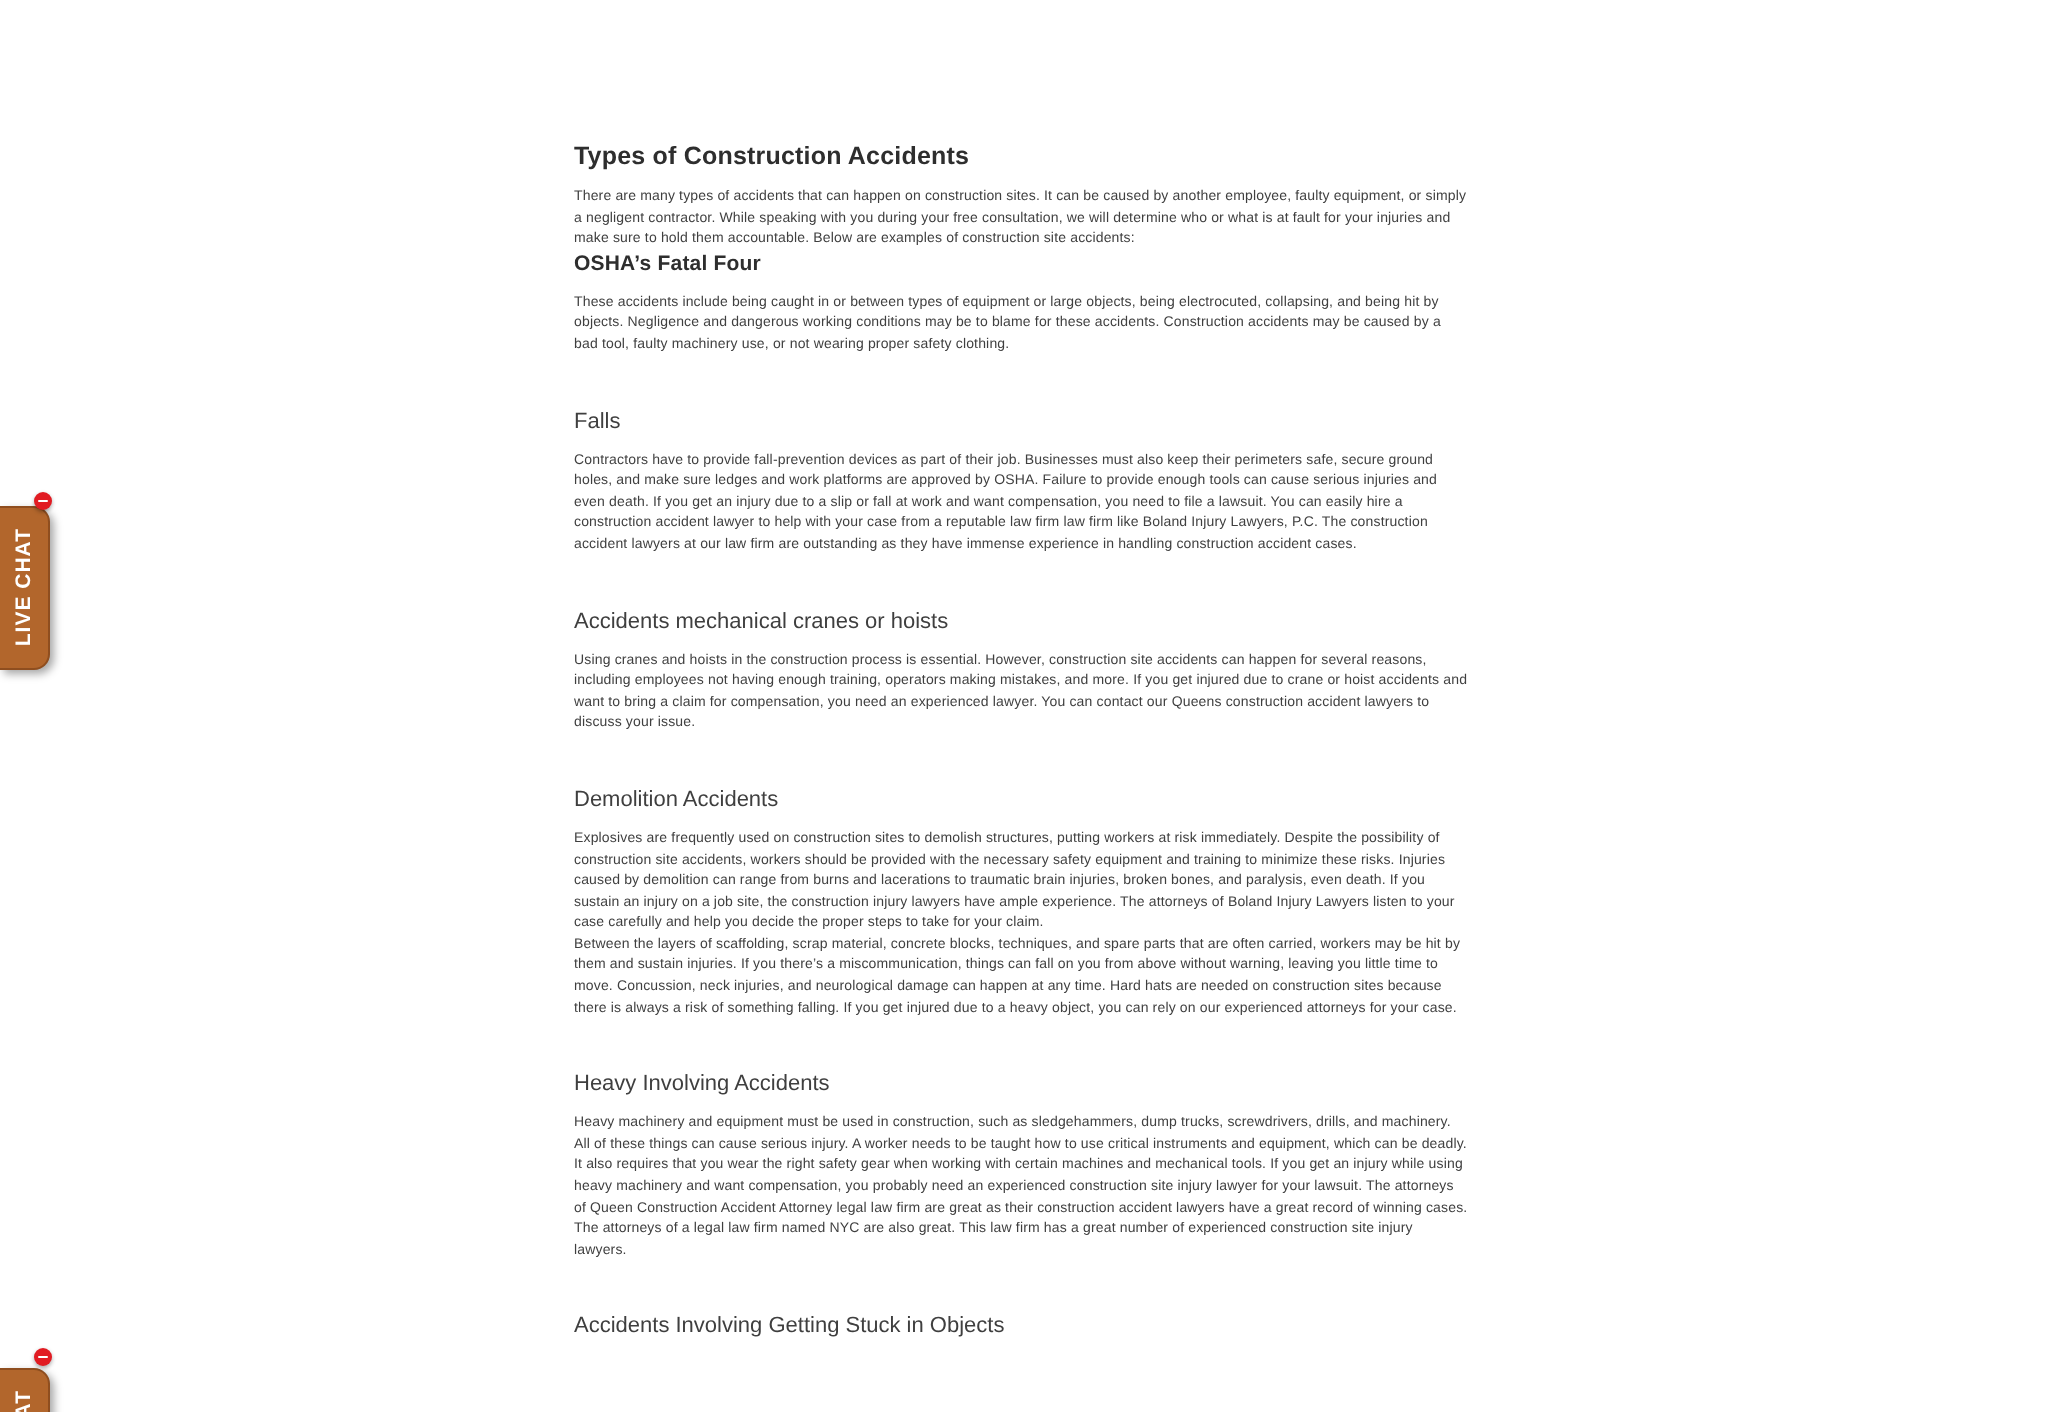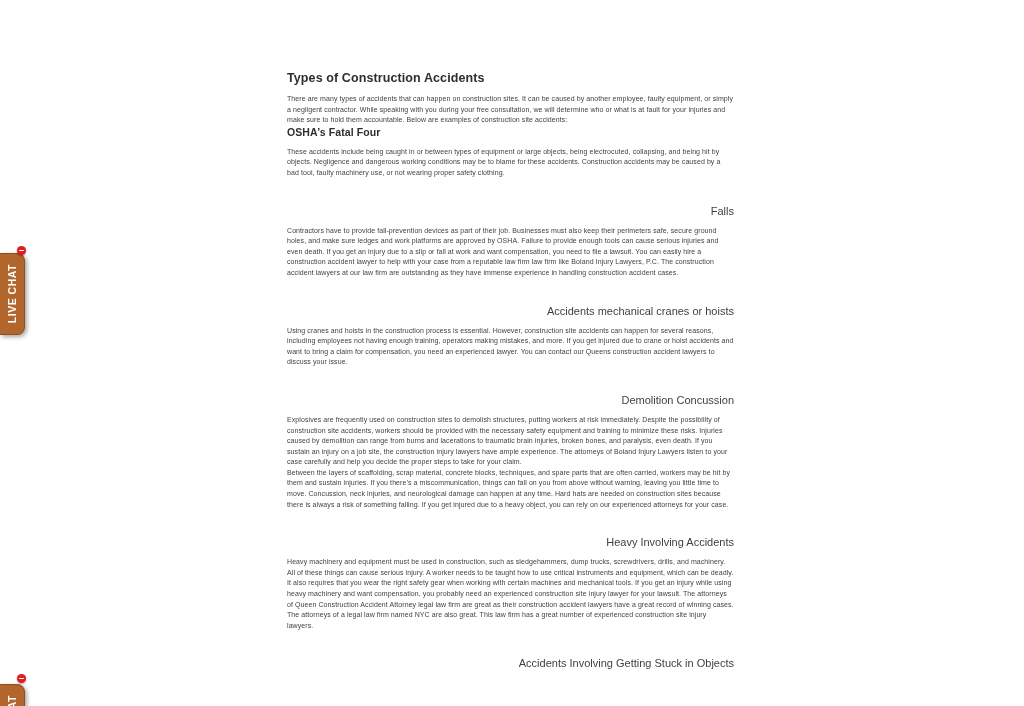--- a/index.html
+++ b/index.html
@@ -34,21 +34,20 @@
     color: #2e2e2e;
     letter-spacing: 0.1px;
     margin: 42px 0 9px 0;
   }
 
   .h-sub {
     font-size: 11px;
     font-weight: 400;
     color: #3f3f3f;
     margin: 26px 0 9px 0;
-    text-align: right;
   }
 
   .body-text {
     font-size: 7px;
     line-height: 10.6px;
     color: #3f3f3f;
     letter-spacing: 0.08px;
   }
 
   
@@ -133,21 +132,21 @@
     <h3 class="h-sub">Falls</h3>
     <p class="body-text">Contractors have to provide fall-prevention devices as part of their job. Businesses must also keep their perimeters safe, secure ground holes, and make sure ledges and work platforms are approved by OSHA. Failure to provide enough tools can cause serious injuries and even death. If you get an injury due to a slip or fall at work and want compensation, you need to file a lawsuit. You can easily hire a construction accident lawyer to help with your case from a reputable law firm law firm like Boland Injury Lawyers, P.C. The construction accident lawyers at our law firm are outstanding as they have immense experience in handling construction accident cases.</p>
   </section>
 
   <section>
     <h3 class="h-sub">Accidents mechanical cranes or hoists</h3>
     <p class="body-text">Using cranes and hoists in the construction process is essential. However, construction site accidents can happen for several reasons, including employees not having enough training, operators making mistakes, and more. If you get injured due to crane or hoist accidents and want to bring a claim for compensation, you need an experienced lawyer. You can contact our Queens construction accident lawyers to discuss your issue.</p>
   </section>
 
   <section>
-    <h3 class="h-sub">Demolition Concussion</h3>
+    <h3 class="h-sub">Demolition Accidents</h3>
     <p class="body-text">Explosives are frequently used on construction sites to demolish structures, putting workers at risk immediately. Despite the possibility of construction site accidents, workers should be provided with the necessary safety equipment and training to minimize these risks. Injuries caused by demolition can range from burns and lacerations to traumatic brain injuries, broken bones, and paralysis, even death. If you sustain an injury on a job site, the construction injury lawyers have ample experience. The attorneys of Boland Injury Lawyers listen to your case carefully and help you decide the proper steps to take for your claim.</p>
   </section>
 
   <section>
     <p class="body-text">Between the layers of scaffolding, scrap material, concrete blocks, techniques, and spare parts that are often carried, workers may be hit by them and sustain injuries. If you there’s a miscommunication, things can fall on you from above without warning, leaving you little time to move. Concussion, neck injuries, and neurological damage can happen at any time. Hard hats are needed on construction sites because there is always a risk of something falling. If you get injured due to a heavy object, you can rely on our experienced attorneys for your case.</p>
   </section>
 
   <section>
     <h3 class="h-sub">Heavy Involving Accidents</h3>
     <p class="body-text">Heavy machinery and equipment must be used in construction, such as sledgehammers, dump trucks, screwdrivers, drills, and machinery. All of these things can cause serious injury. A worker needs to be taught how to use critical instruments and equipment, which can be deadly. It also requires that you wear the right safety gear when working with certain machines and mechanical tools. If you get an injury while using heavy machinery and want compensation, you probably need an experienced construction site injury lawyer for your lawsuit. The attorneys of Queen Construction Accident Attorney legal law firm are great as their construction accident lawyers have a great record of winning cases. The attorneys of a legal law firm named NYC are also great. This law firm has a great number of experienced construction site injury lawyers.</p>

